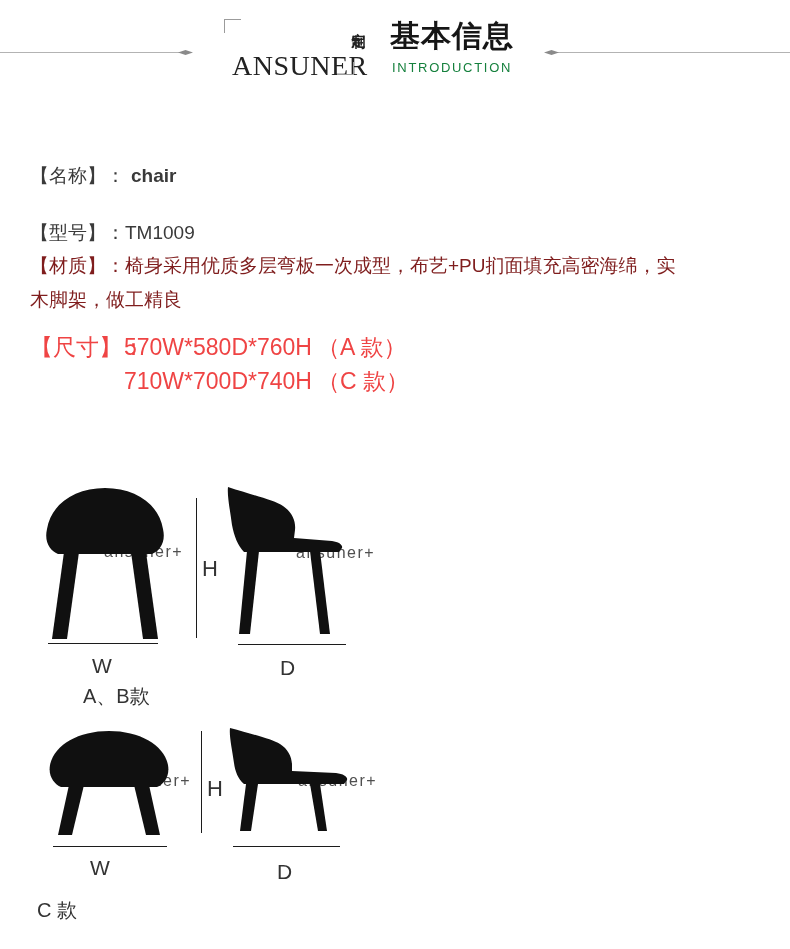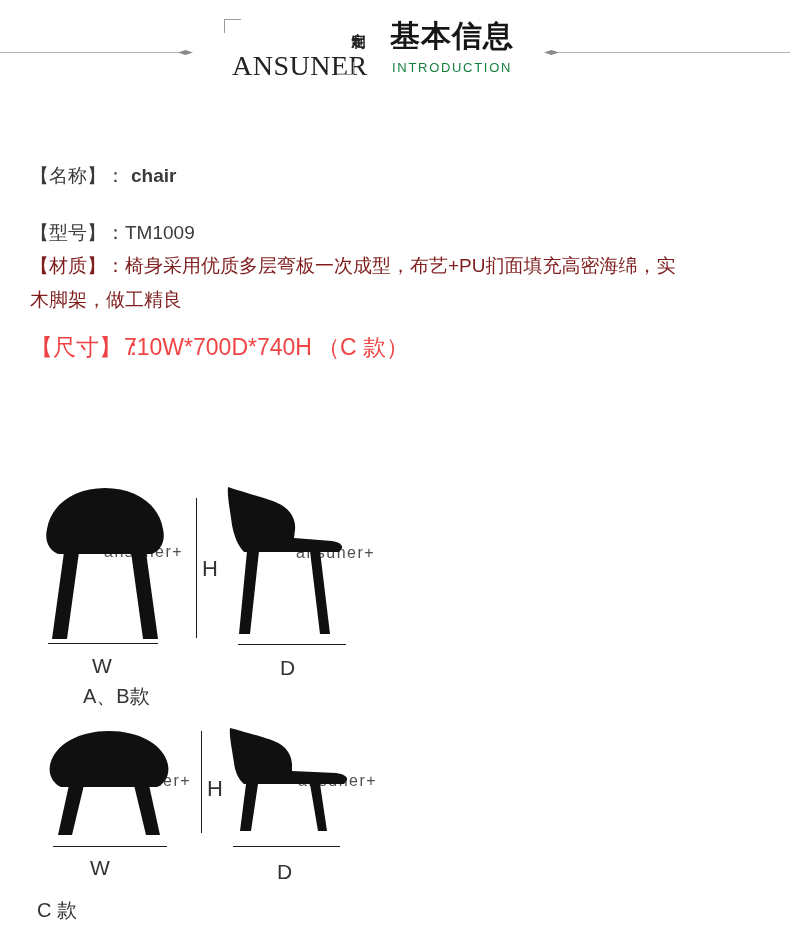--- a/index.html
+++ b/index.html
@@ -66,20 +66,23 @@
 </div>
 
 <div class="abs material" style="left:30px;top:249px;">
   <span>【材质】：</span><span>椅身采用优质多层弯板一次成型，布艺+PU扪面填充高密海绵，实木脚架，做工精良</span>
 </div>
 
 <div class="abs sizes" style="left:30px;top:330px;">
   <div class="size-label size-row">【尺寸】：</div>
   <div>
     <div class="size-row">
+      <span class="dims">570W*580D*760H</span><span>（A 款）</span>
+    </div>
+    <div class="size-row">
       <span class="dims">710W*700D*740H</span><span>（C 款）</span>
     </div>
   </div>
 </div>
 
 <span class="abs watermark" style="left:104px;top:543px;">ansuner+</span>
 <svg class="abs chair" style="left:42px;top:486px;" width="126" height="155" viewBox="0 0 126 155">
   <path d="M63 2 C33 2 9 18 5 43 C2 56 8 65 16 68 L110 68 C118 65 124 56 121 43 C117 18 93 2 63 2 Z"></path>
   <path d="M22 66 L37 66 L25 153 L10 153 Z"></path>
   <path d="M89 66 L104 66 L116 153 L101 153 Z"></path>

